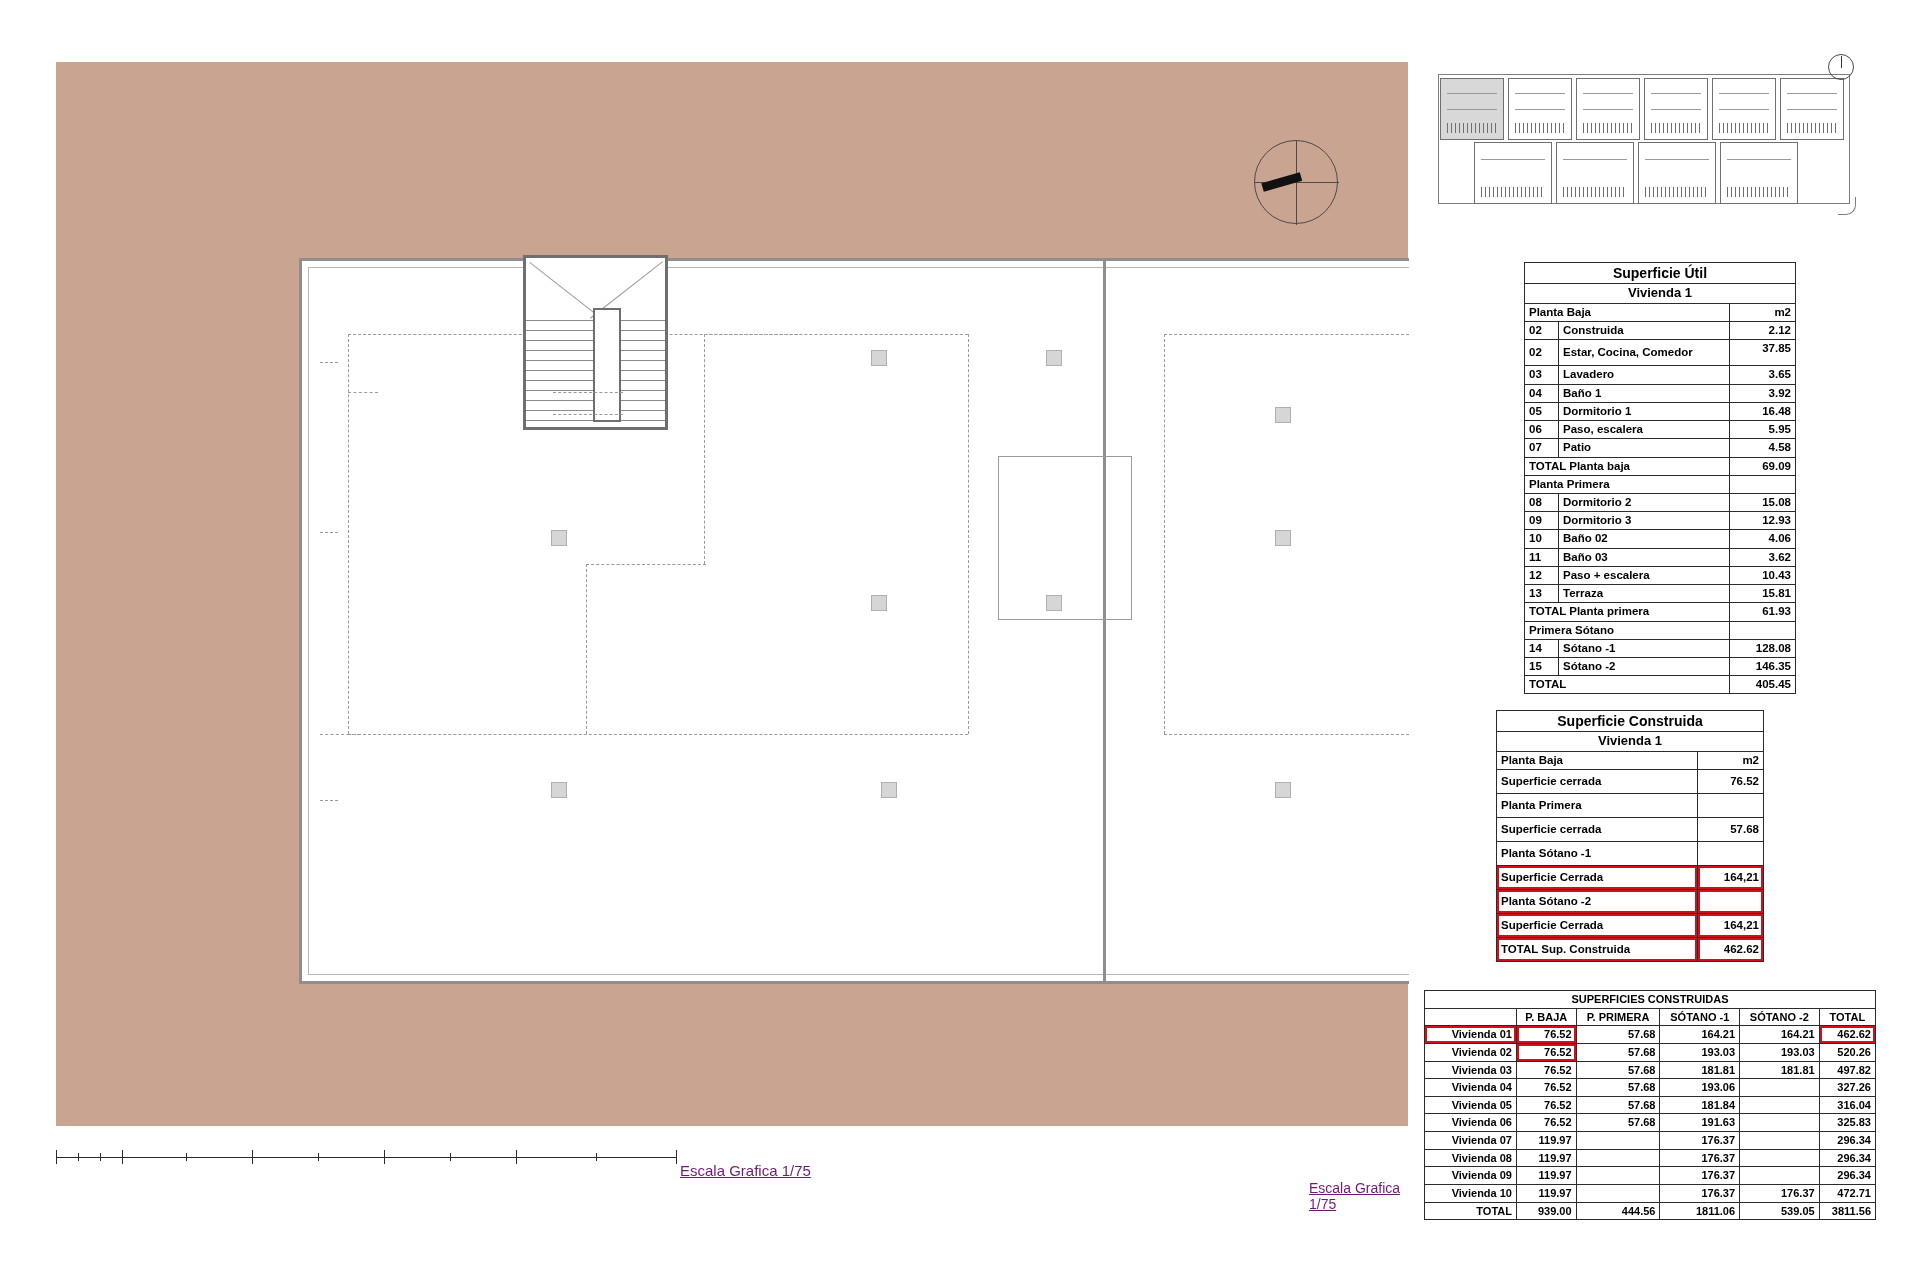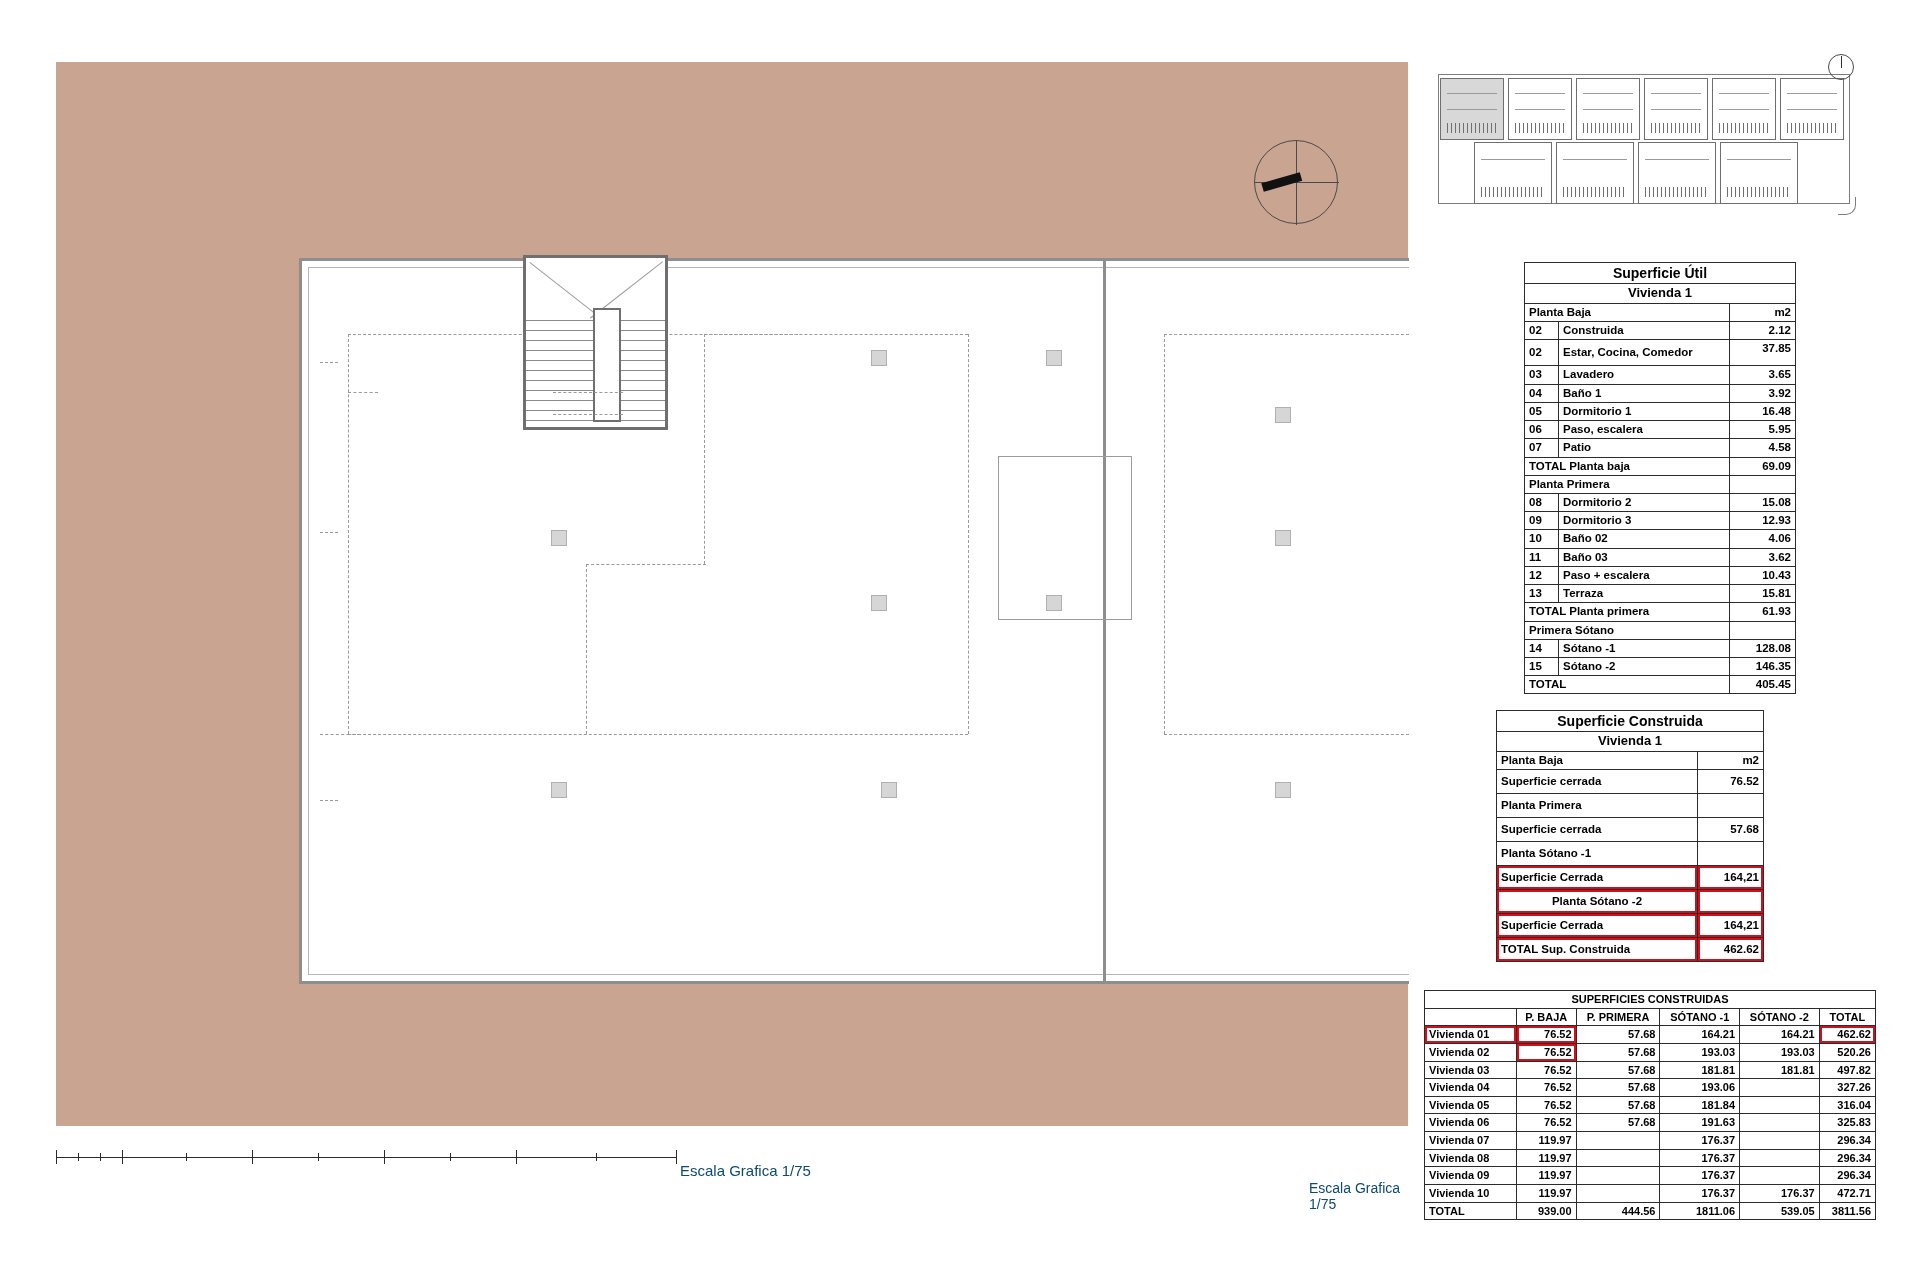--- a/index.html
+++ b/index.html
@@ -118,21 +118,22 @@
     position: absolute;
     left: 56px; top: 1140px;
     width: 620px; height: 34px;
   }
   #scalebar .axis { position:absolute; left:0; top:17px; width:620px; border-top:1px solid #2b2b2b; }
   #scalebar .tick { position:absolute; top:10px; height:14px; border-left:1px solid #2b2b2b; }
   #scalebar .tick.small { top:13px; height:8px; }
   .scale-label {
     position: absolute;
     font-size: 15px;
-    color: #0c4a6e;
+    color: #701a75;
+    text-decoration: underline;
   }
   #scale-label-main { left: 680px; top: 1162px; }
   #scale-label-inner { left: 1253px; top: 1118px; font-size: 14px; }
 
   
   #right {
     position: absolute;
     left: 1412px; top: 52px;
     width: 470px;
   }
@@ -183,21 +184,21 @@
 
   #tbl-util-wrap  { position:absolute; left: 84px; top: 210px; padding-left: 28px; }
   #tbl-util  { width: 272px; }
   #tbl-const-wrap { position:absolute; left: 84px; top: 658px; }
   #tbl-const { width: 268px; }
 
   #tbl-sup-wrap { position:absolute; left: 12px; top: 938px; }
   #tbl-sup { width: 452px; font-size: 11px; }
   #tbl-sup td, #tbl-sup th { padding: 2px 4px; }
   #tbl-sup .hd { text-align: center; }
-  #tbl-sup .rowlbl { text-align: left; width: 92px; }
+  #tbl-sup .rowlbl { text-align: right; width: 92px; }
   #tbl-sup .n { text-align: right; }
 
   .redcell { box-shadow: inset 0 0 0 2px #d0111b; }
 </style>
 </head>
 <body>
 
 <div id="sheet">
 
   <div id="drawing">
@@ -485,21 +486,21 @@
           <td class="num">57.68</td>
         </tr>
         <tr style="height:24px;">
           <td>Planta Sótano -1</td>
           <td class="num"></td>
         </tr>
         <tr style="height:24px;">
           <td class="redcell">Superficie Cerrada</td>
           <td class="num redcell">164,21</td>
         </tr>
-        <tr style="height:24px;text-align:center;">
+        <tr style="height:24px;">
           <td class="redcell">Planta Sótano -2</td>
           <td class="num redcell"></td>
         </tr>
         <tr style="height:24px;">
           <td class="redcell">Superficie Cerrada</td>
           <td class="num redcell">164,21</td>
         </tr>
         <tr style="height:24px;">
           <td class="redcell">TOTAL Sup. Construida</td>
           <td class="num redcell">462.62</td>

